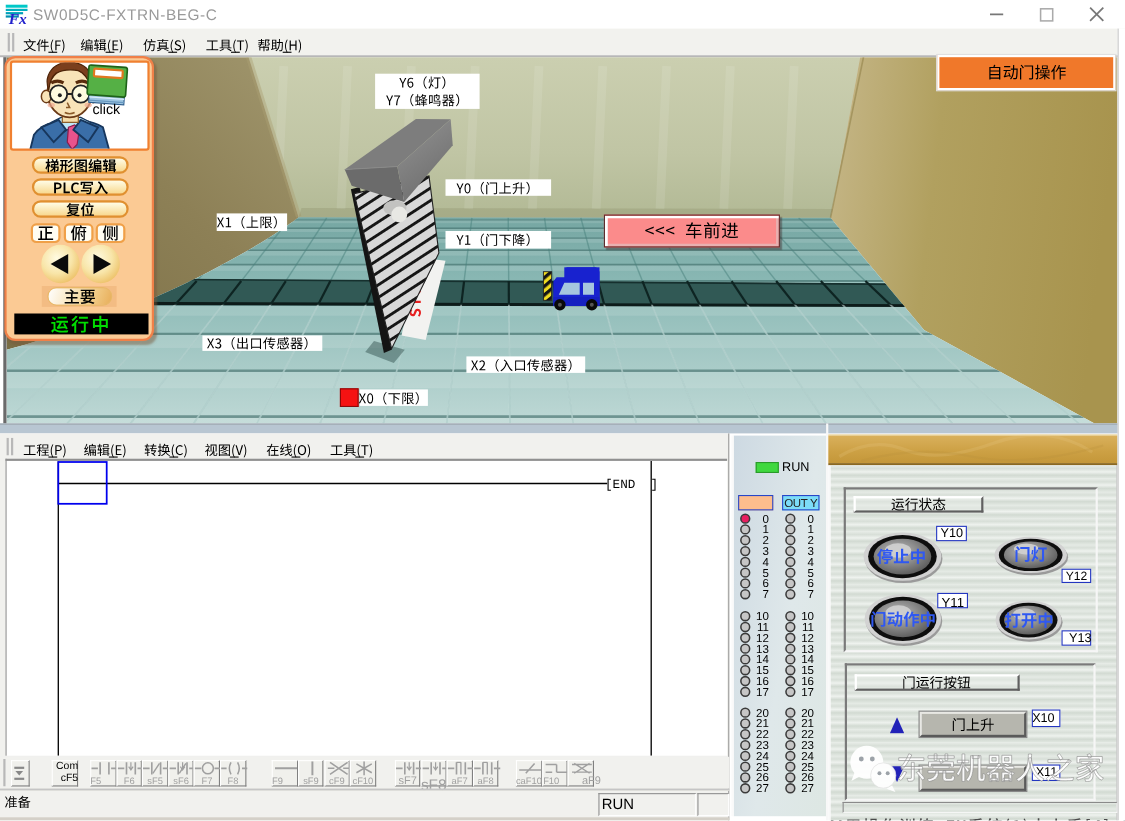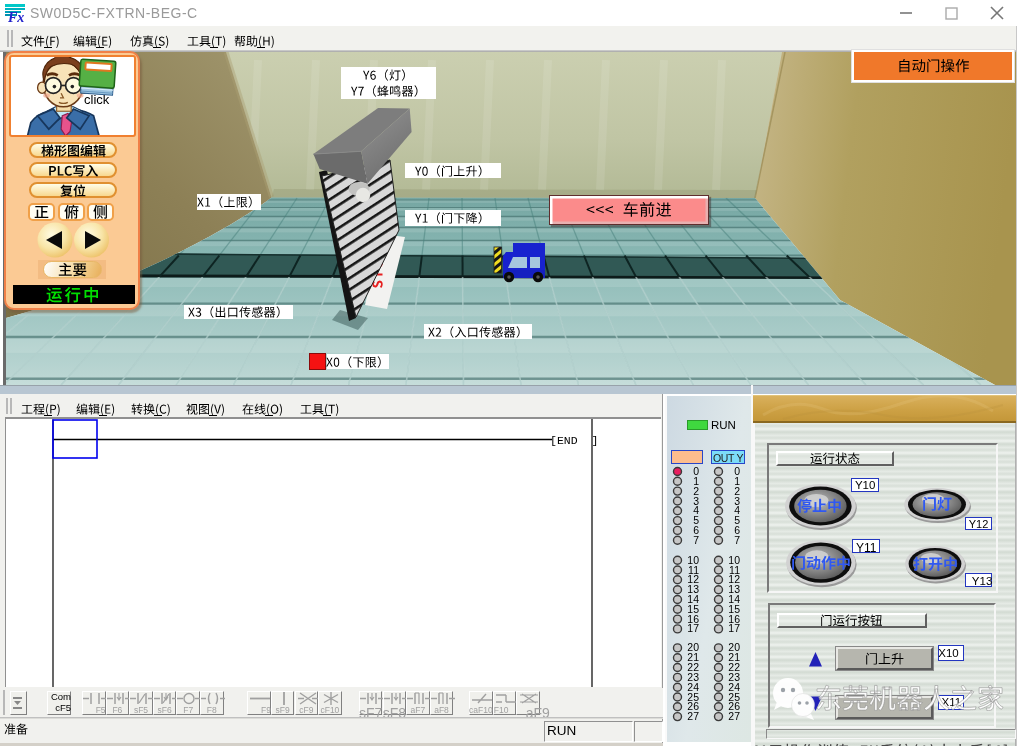--- a/index.html
+++ b/index.html
@@ -406,21 +406,21 @@
       <polygon points="3,7 10,7 6.5,11" fill="#888"></polygon>
       <rect x="2" y="13" width="9" height="2" fill="#888"></rect>
     </svg>
     <div class="abs" style="left:46.8px;top:690.5px;width:24.6px;height:24.6px;background:#f0f0ec;border-top:1px solid #fff;border-left:1px solid #fff;border-right:1px solid #808080;border-bottom:1px solid #808080"></div>
     <div class="abs" style="left:48px;top:692px;width:23px;text-align:right;font-size:9.5px;line-height:10.5px;color:#000">Com<br>cF5</div>
     <div class="abs" style="left:82.0px;top:690.5px;width:23.6px;height:24.6px;background:#f0f0ec;border-top:1px solid #fff;border-left:1px solid #fff;border-right:1px solid #808080;border-bottom:1px solid #808080"></div>
     <svg class="abs" style="left:83.0px;top:692px" width="24" height="13">
       <path d="M0,6.5 H6 M18,6.5 H24" stroke="#a0a0a0" stroke-width="1.5" fill="none"></path>
       <path d="M8,1 V12 M16,1 V12" stroke="#a0a0a0" stroke-width="1.5" fill="none"></path>
     </svg>
-    <div class="abs" style="left:82.0px;top:704.5px;width:23.6px;text-align:right;font-size:8.5px;color:#a0a0a0">F5</div>
+    <div class="abs" style="left:82.0px;top:704.5px;width:23.6px;text-align:left;font-size:8.5px;color:#a0a0a0">F5</div>
     <div class="abs" style="left:105.6px;top:690.5px;width:23.6px;height:24.6px;background:#f0f0ec;border-top:1px solid #fff;border-left:1px solid #fff;border-right:1px solid #808080;border-bottom:1px solid #808080"></div>
     <svg class="abs" style="left:106.6px;top:692px" width="24" height="13">
       <path d="M0,6.5 H6 M18,6.5 H24" stroke="#a0a0a0" stroke-width="1.5" fill="none"></path>
       <path d="M8,1 V12 M16,1 V12" stroke="#a0a0a0" stroke-width="1.5" fill="none"></path>
       <path d="M12,1 V8 M10,5 L12,8 L14,5" stroke="#a0a0a0" stroke-width="1.1" fill="none"></path>
     </svg>
     <div class="abs" style="left:105.6px;top:704.5px;width:23.6px;text-align:center;font-size:8.5px;color:#a0a0a0">F6</div>
     <div class="abs" style="left:129.2px;top:690.5px;width:23.6px;height:24.6px;background:#f0f0ec;border-top:1px solid #fff;border-left:1px solid #fff;border-right:1px solid #808080;border-bottom:1px solid #808080"></div>
     <svg class="abs" style="left:130.2px;top:692px" width="24" height="13">
       <path d="M0,6.5 H6 M18,6.5 H24" stroke="#a0a0a0" stroke-width="1.5" fill="none"></path>
@@ -445,21 +445,21 @@
     <div class="abs" style="left:200.0px;top:690.5px;width:23.6px;height:24.6px;background:#f0f0ec;border-top:1px solid #fff;border-left:1px solid #fff;border-right:1px solid #808080;border-bottom:1px solid #808080"></div>
     <svg class="abs" style="left:201.0px;top:692px" width="24" height="13">
       <path d="M0,6.5 H5 M19,6.5 H24" stroke="#a0a0a0" stroke-width="1.5"></path>
       <path d="M9,1 Q6,6.5 9,12 M15,1 Q18,6.5 15,12" stroke="#a0a0a0" stroke-width="1.4" fill="none"></path>
     </svg>
     <div class="abs" style="left:200.0px;top:704.5px;width:23.6px;text-align:center;font-size:8.5px;color:#a0a0a0">F8</div>
     <div class="abs" style="left:247.3px;top:690.5px;width:23.6px;height:24.6px;background:#f0f0ec;border-top:1px solid #fff;border-left:1px solid #fff;border-right:1px solid #808080;border-bottom:1px solid #808080"></div>
     <svg class="abs" style="left:248.3px;top:692px" width="24" height="13">
       <path d="M2,6.5 H22" stroke="#a0a0a0" stroke-width="1.8"></path>
     </svg>
-    <div class="abs" style="left:247.3px;top:704.5px;width:23.6px;text-align:right;font-size:8.5px;color:#a0a0a0">F9</div>
+    <div class="abs" style="left:247.3px;top:704.5px;width:23.6px;text-align:left;font-size:8.5px;color:#a0a0a0">F9</div>
     <div class="abs" style="left:270.9px;top:690.5px;width:23.6px;height:24.6px;background:#f0f0ec;border-top:1px solid #fff;border-left:1px solid #fff;border-right:1px solid #808080;border-bottom:1px solid #808080"></div>
     <svg class="abs" style="left:271.9px;top:692px" width="24" height="13">
       <path d="M12,0 V13" stroke="#a0a0a0" stroke-width="1.8"></path>
     </svg>
     <div class="abs" style="left:270.9px;top:704.5px;width:23.6px;text-align:center;font-size:8.5px;color:#a0a0a0">sF9</div>
     <div class="abs" style="left:294.5px;top:690.5px;width:23.6px;height:24.6px;background:#f0f0ec;border-top:1px solid #fff;border-left:1px solid #fff;border-right:1px solid #808080;border-bottom:1px solid #808080"></div>
     <svg class="abs" style="left:295.5px;top:692px" width="24" height="13">
       <path d="M4,1 L20,12 M20,1 L4,12 M2,6.5 H8 M16,6.5 H22" stroke="#a0a0a0" stroke-width="1.4"></path>
     </svg>
     <div class="abs" style="left:294.5px;top:704.5px;width:23.6px;text-align:center;font-size:8.5px;color:#a0a0a0">cF9</div>
@@ -467,21 +467,21 @@
     <svg class="abs" style="left:319.1px;top:692px" width="24" height="13">
       <path d="M12,0 V13 M5,2.5 L19,10.5 M19,2.5 L5,10.5" stroke="#a0a0a0" stroke-width="1.4"></path>
     </svg>
     <div class="abs" style="left:318.1px;top:704.5px;width:23.6px;text-align:center;font-size:8.5px;color:#a0a0a0">cF10</div>
     <div class="abs" style="left:358.9px;top:690.5px;width:23.6px;height:24.6px;background:#f0f0ec;border-top:1px solid #fff;border-left:1px solid #fff;border-right:1px solid #808080;border-bottom:1px solid #808080"></div>
     <svg class="abs" style="left:359.9px;top:692px" width="24" height="13">
       <path d="M0,6.5 H6 M18,6.5 H24" stroke="#a0a0a0" stroke-width="1.5" fill="none"></path>
       <path d="M8,1 V12 M16,1 V12" stroke="#a0a0a0" stroke-width="1.5" fill="none"></path>
       <path d="M12,1 V8 M10,5 L12,8 L14,5" stroke="#a0a0a0" stroke-width="1.1" fill="none"></path>
     </svg>
-    <div class="abs" style="left:358.9px;top:704.5px;width:23.6px;text-align:center;font-size:14px;color:#a0a0a0">sF7</div>
+    <div class="abs" style="left:358.9px;top:704.5px;width:23.6px;text-align:center;font-size:10px;color:#a0a0a0">sF7</div>
     <div class="abs" style="left:382.5px;top:690.5px;width:23.6px;height:24.6px;background:#f0f0ec;border-top:1px solid #fff;border-left:1px solid #fff;border-right:1px solid #808080;border-bottom:1px solid #808080"></div>
     <svg class="abs" style="left:383.5px;top:692px" width="24" height="13">
       <path d="M0,6.5 H6 M18,6.5 H24" stroke="#a0a0a0" stroke-width="1.5" fill="none"></path>
       <path d="M8,1 V12 M16,1 V12" stroke="#a0a0a0" stroke-width="1.5" fill="none"></path>
       <path d="M12,1 V8 M10,5 L12,8 L14,5" stroke="#a0a0a0" stroke-width="1.1" fill="none"></path>
     </svg>
     <div class="abs" style="left:382.5px;top:704.5px;width:23.6px;text-align:center;font-size:14px;color:#a0a0a0">sF8</div>
     <div class="abs" style="left:406.1px;top:690.5px;width:23.6px;height:24.6px;background:#f0f0ec;border-top:1px solid #fff;border-left:1px solid #fff;border-right:1px solid #808080;border-bottom:1px solid #808080"></div>
     <svg class="abs" style="left:407.1px;top:692px" width="24" height="13">
       <path d="M0,6.5 H6 M18,6.5 H24" stroke="#a0a0a0" stroke-width="1.5" fill="none"></path>
@@ -503,21 +503,21 @@
     <div class="abs" style="left:469.0px;top:704.5px;width:23.6px;text-align:center;font-size:8.5px;color:#a0a0a0">caF10</div>
     <div class="abs" style="left:492.6px;top:690.5px;width:23.6px;height:24.6px;background:#f0f0ec;border-top:1px solid #fff;border-left:1px solid #fff;border-right:1px solid #808080;border-bottom:1px solid #808080"></div>
     <svg class="abs" style="left:493.6px;top:692px" width="24" height="13">
       <path d="M2,3 H12 M12,3 V10 M12,10 H22 M2,10 H8" stroke="#a0a0a0" stroke-width="1.4" fill="none"></path>
     </svg>
     <div class="abs" style="left:492.6px;top:704.5px;width:17px;text-align:center;font-size:8.5px;color:#a0a0a0">F10</div>
     <div class="abs" style="left:516.2px;top:690.5px;width:23.6px;height:24.6px;background:#f0f0ec;border-top:1px solid #fff;border-left:1px solid #fff;border-right:1px solid #808080;border-bottom:1px solid #808080"></div>
     <svg class="abs" style="left:517.2px;top:692px" width="24" height="13">
       <path d="M3,3 H21 M3,10 H21 M5,2 L19,11 M19,2 L5,11" stroke="#a0a0a0" stroke-width="1.2"></path>
     </svg>
-    <div class="abs" style="left:516.2px;top:704.5px;width:43px;text-align:center;font-size:14px;color:#a0a0a0">aF9</div>
+    <div class="abs" style="left:516.2px;top:704.5px;width:43px;text-align:center;font-size:10px;color:#a0a0a0">aF9</div>
     <div class="abs" style="left:0;top:717px;width:663px;height:2px;background:#dcdcd8;border-top:1px solid #c0c0c0"></div>
     <svg style="position:absolute;left:3.0px;top:722.0px;overflow:visible" width="26" height="16">
       <path transform="translate(1,11.6)" fill="#000" d="M5.0 -5.5H11.0V-4.7H5.0ZM5.0 -3.1H10.9V-2.4H5.0ZM5.0 -0.7H11.4V0.1H5.0ZM5.3 -10.0 6.2 -9.8Q5.8 -8.8 5.4 -7.8Q4.9 -6.8 4.3 -6.0Q3.8 -5.2 3.2 -4.6Q3.1 -4.6 3.0 -4.8Q2.9 -4.9 2.8 -5.0Q2.6 -5.1 2.5 -5.2Q3.1 -5.8 3.7 -6.5Q4.2 -7.3 4.6 -8.2Q5.0 -9.1 5.3 -10.0ZM5.2 -7.9H11.2V-7.1H5.2V1.0H4.4V-7.2L5.0 -7.9ZM7.8 -7.5H8.6V-0.3H7.8ZM7.3 -9.7 8.0 -10.0Q8.3 -9.6 8.6 -9.1Q8.9 -8.7 9.0 -8.3L8.2 -7.9Q8.1 -8.3 7.8 -8.8Q7.5 -9.3 7.3 -9.7ZM0.6 -9.2 1.4 -9.6Q1.7 -9.1 2.0 -8.7Q2.3 -8.2 2.6 -7.7Q2.9 -7.3 3.0 -6.9L2.2 -6.5Q2.0 -6.8 1.8 -7.3Q1.5 -7.8 1.2 -8.3Q0.9 -8.8 0.6 -9.2ZM0.6 -0.0Q0.8 -0.5 1.2 -1.2Q1.5 -1.9 1.8 -2.6Q2.1 -3.4 2.4 -4.1L3.2 -3.6Q3.0 -3.0 2.7 -2.2Q2.4 -1.5 2.1 -0.9Q1.8 -0.2 1.5 0.4Z M15.9 -9.1H21.0V-8.3H15.9ZM20.8 -9.1H21.0L21.1 -9.1L21.7 -8.7Q21.2 -7.9 20.4 -7.3Q19.7 -6.7 18.8 -6.1Q17.9 -5.6 16.9 -5.2Q15.9 -4.8 14.8 -4.6Q13.8 -4.3 12.8 -4.1Q12.7 -4.3 12.7 -4.4Q12.6 -4.6 12.5 -4.7Q12.4 -4.9 12.4 -5.0Q13.3 -5.1 14.3 -5.4Q15.4 -5.6 16.3 -5.9Q17.3 -6.3 18.1 -6.7Q19.0 -7.2 19.7 -7.7Q20.3 -8.3 20.8 -8.9ZM15.9 -8.2Q16.6 -7.4 17.8 -6.8Q19.0 -6.1 20.5 -5.7Q22.0 -5.3 23.7 -5.1Q23.6 -5.0 23.5 -4.9Q23.4 -4.7 23.3 -4.6Q23.2 -4.4 23.1 -4.3Q21.5 -4.5 20.0 -5.0Q18.4 -5.4 17.2 -6.1Q15.9 -6.9 15.1 -7.8ZM14.0 -4.3H21.9V0.9H21.0V-3.5H15.0V1.0H14.0ZM14.4 -2.3H21.4V-1.6H14.4ZM14.4 -0.2H21.4V0.6H14.4ZM17.5 -3.9H18.4V0.2H17.5ZM16.4 -10.1 17.4 -9.9Q16.8 -8.9 15.8 -8.0Q14.9 -7.1 13.5 -6.4Q13.5 -6.5 13.4 -6.6Q13.3 -6.8 13.1 -6.9Q13.0 -7.0 12.9 -7.1Q13.8 -7.5 14.5 -8.0Q15.1 -8.5 15.6 -9.0Q16.1 -9.6 16.4 -10.1Z"></path>
     </svg>
     <div class="abs" style="left:543.5px;top:720.5px;width:89px;height:21px;background:#f1f1ee;border:1px solid;border-color:#909090 #fff #fff #909090"></div>
     <div class="abs" style="left:547px;top:723px;font-size:13.5px;color:#000">RUN</div>
     <div class="abs" style="left:634px;top:720.5px;width:29px;height:21px;background:#f1f1ee;border:1px solid;border-color:#909090 #fff #fff #909090"></div>
     <div class="abs" style="left:0;top:742.5px;width:663px;height:3.5px;background:#d4d0c8"></div>
     <div class="abs" style="left:665px;top:396px;width:86px;height:346px;background:linear-gradient(100deg,#cdd9e2,#dfe8ea 55%,#dde7e3);border-left:2px solid #fafafa"></div>
     <div class="abs" style="left:687px;top:420px;width:21px;height:10px;background:#3fd83f;border:1px solid #2a9a2a"></div>

